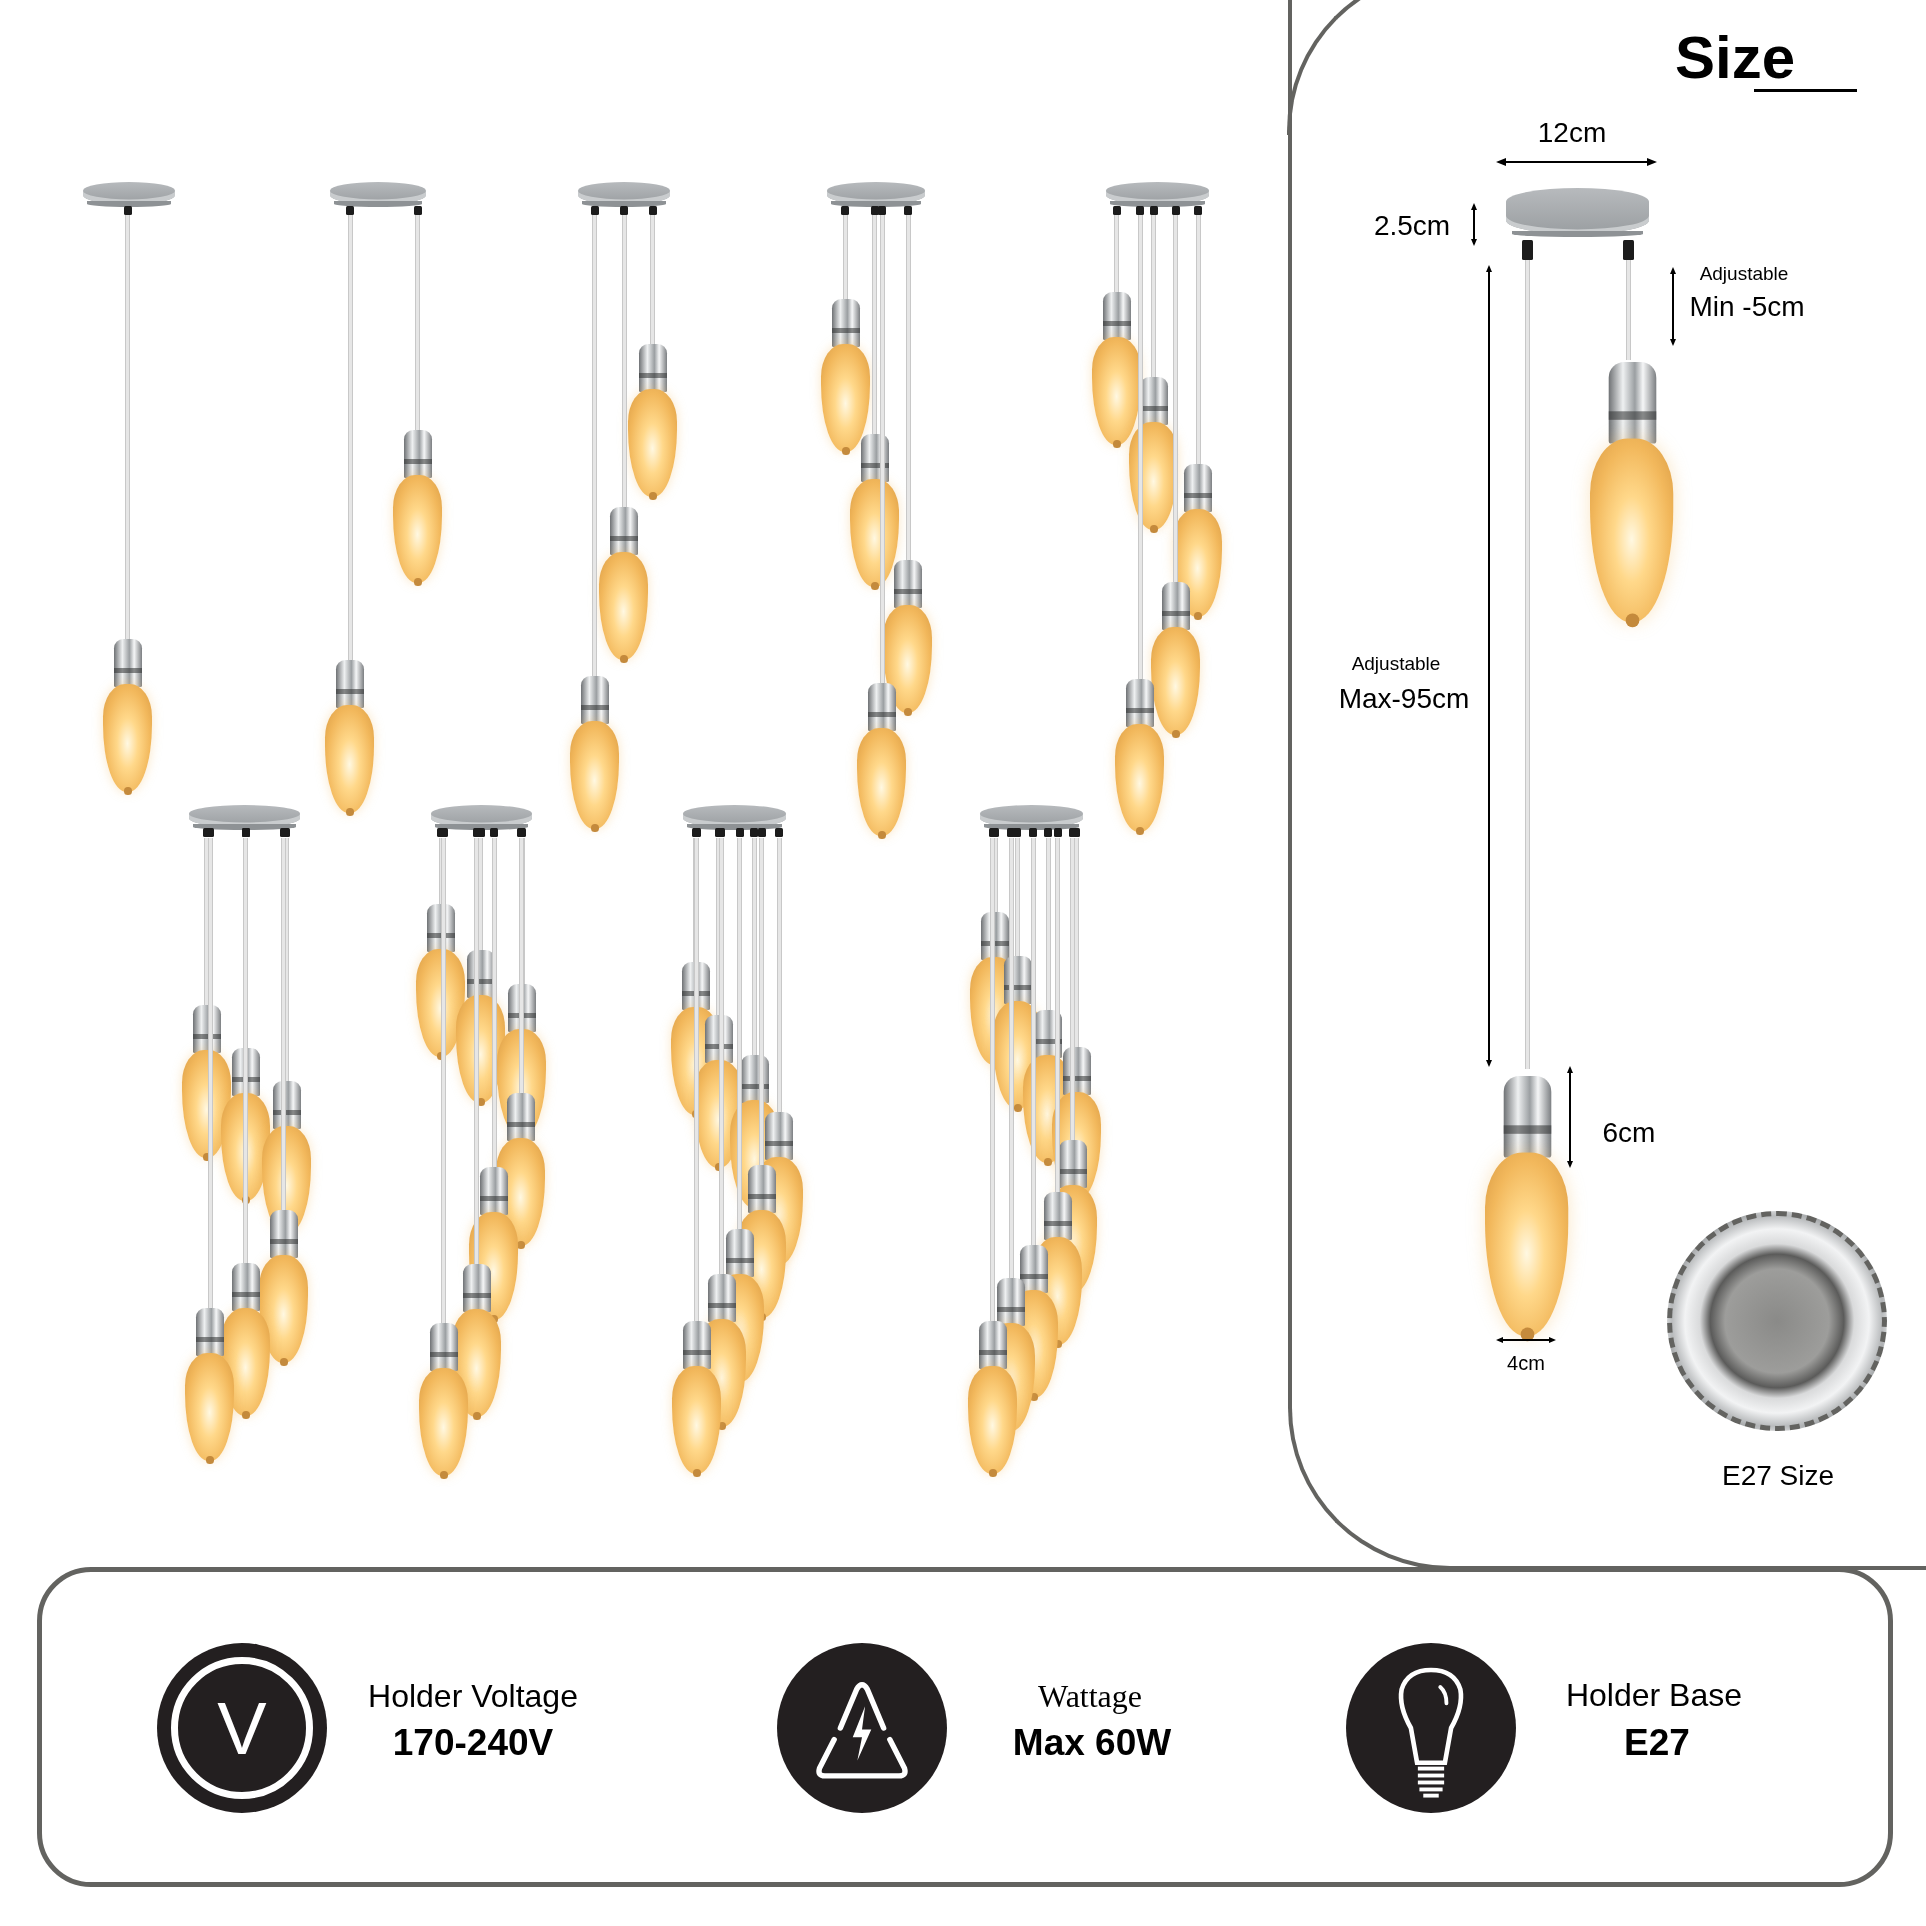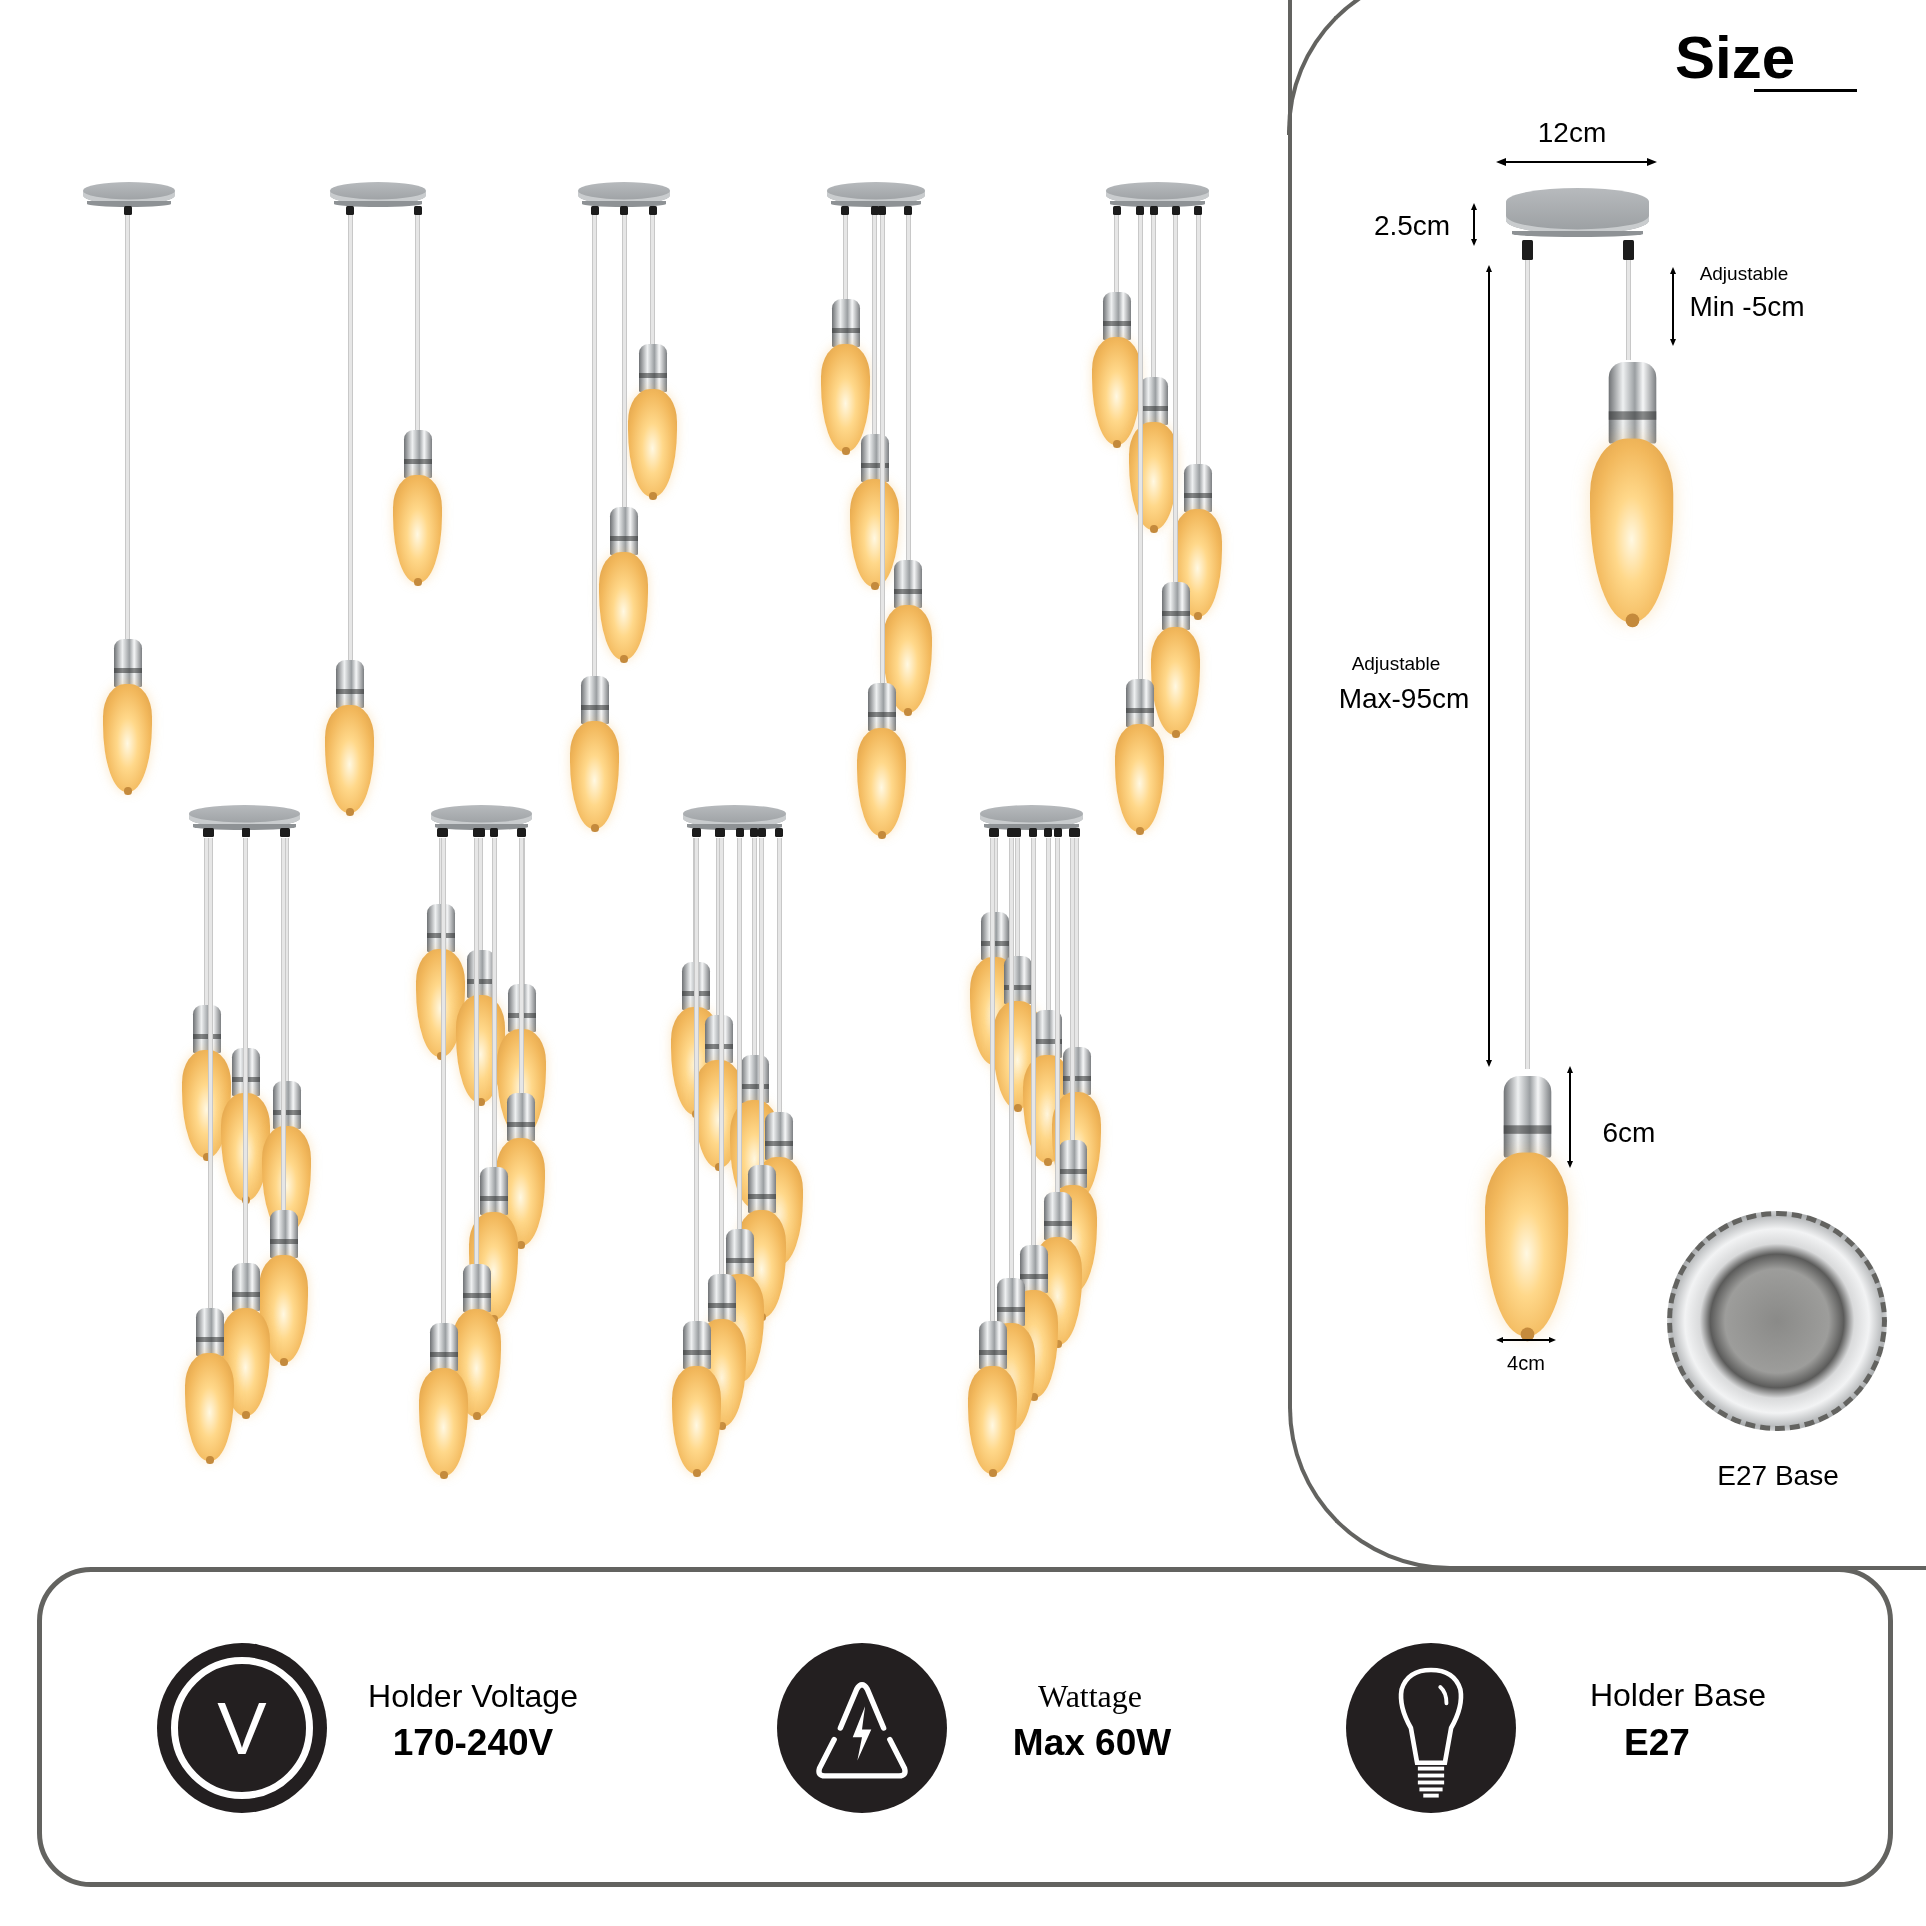--- a/index.html
+++ b/index.html
@@ -423,21 +423,21 @@
 <div class="line-v" style="left:1569px;top:1071px;height:94px;"></div>
 <div class="arrow-up" style="left:1570px;top:1066px;border-bottom-width:7.7px;border-left-width:3.1px;border-right-width:3.1px;"></div>
 <div class="arrow-down" style="left:1570px;top:1161px;border-top-width:7.7px;border-left-width:3.1px;border-right-width:3.1px;"></div>
 
 <div class="text" style="left:1526px;top:1363px;font-size:20px;">4cm</div>
 <div class="line-h" style="left:1499px;top:1339px;width:52px;"></div>
 <div class="arrow-left" style="left:1496px;top:1340px;border-right-width:7.7px;border-top-width:3.1px;border-bottom-width:3.1px;"></div>
 <div class="arrow-right" style="left:1549px;top:1340px;border-left-width:7.7px;border-top-width:3.1px;border-bottom-width:3.1px;"></div>
 
 <div class="abs" style="left:1667px;top:1211px;width:220px;height:220px;border-radius:50%;border:5.4px dashed #636360;box-sizing:border-box;background:radial-gradient(circle at 50% 50%,#8a8a88 0%,#9d9d9b 35%,#5b5b5a 45%,#d9dadb 52%,#f2f3f4 62%,#9fa2a4 75%,#e9eaeb 88%,#ffffff 100%);"></div>
-<div class="text" style="left:1778px;top:1476px;font-size:28px;">E27 Base</div>
+<div class="text" style="left:1778px;top:1476px;font-size:28px;">E27 Size</div>
 
 <div class="spec-panel"></div>
 
 <div class="icon-circle" style="left:242px;top:1728px;">
   <div class="abs" style="left:14px;top:14px;width:142px;height:142px;border-radius:50%;border:7.7px solid #fff;box-sizing:border-box;"></div>
   <div class="abs" style="left:0;top:0;width:170px;height:170px;display:flex;align-items:center;justify-content:center;color:#fff;font-size:74px;">V</div>
 </div>
 <div class="text" style="left:473px;top:1696px;font-size:32px;">Holder Voltage</div>
 <div class="text" style="left:473px;top:1743px;font-size:37px;font-weight:bold;">170-240V</div>
 
@@ -455,15 +455,15 @@
   <svg width="170" height="170" viewBox="0 0 220 220" style="position:absolute;left:0;top:0;">
     <path d="M92 155 L84 110 Q68 82 72 60 Q80 35 110 35 Q140 35 148 60 Q152 82 136 110 L128 155 Z" fill="none" stroke="#fff" stroke-width="6"></path>
     <path d="M122 57 Q130 64 130 78" fill="none" stroke="#fff" stroke-width="5" stroke-linecap="round"></path>
     <rect x="93" y="160" width="34" height="5" fill="#fff"></rect>
     <rect x="93" y="169" width="34" height="5" fill="#fff"></rect>
     <rect x="93" y="178" width="34" height="5" fill="#fff"></rect>
     <rect x="95" y="187" width="30" height="5" fill="#fff"></rect>
     <rect x="100" y="195" width="20" height="5" fill="#fff"></rect>
   </svg>
 </div>
-<div class="text" style="left:1654px;top:1695px;font-size:32px;margin-left:24px;">Holder Base</div>
+<div class="text" style="left:1654px;top:1695px;font-size:32px;">Holder Base</div>
 <div class="text" style="left:1657px;top:1743px;font-size:37px;font-weight:bold;">E27</div>
 
 
 </body></html>

